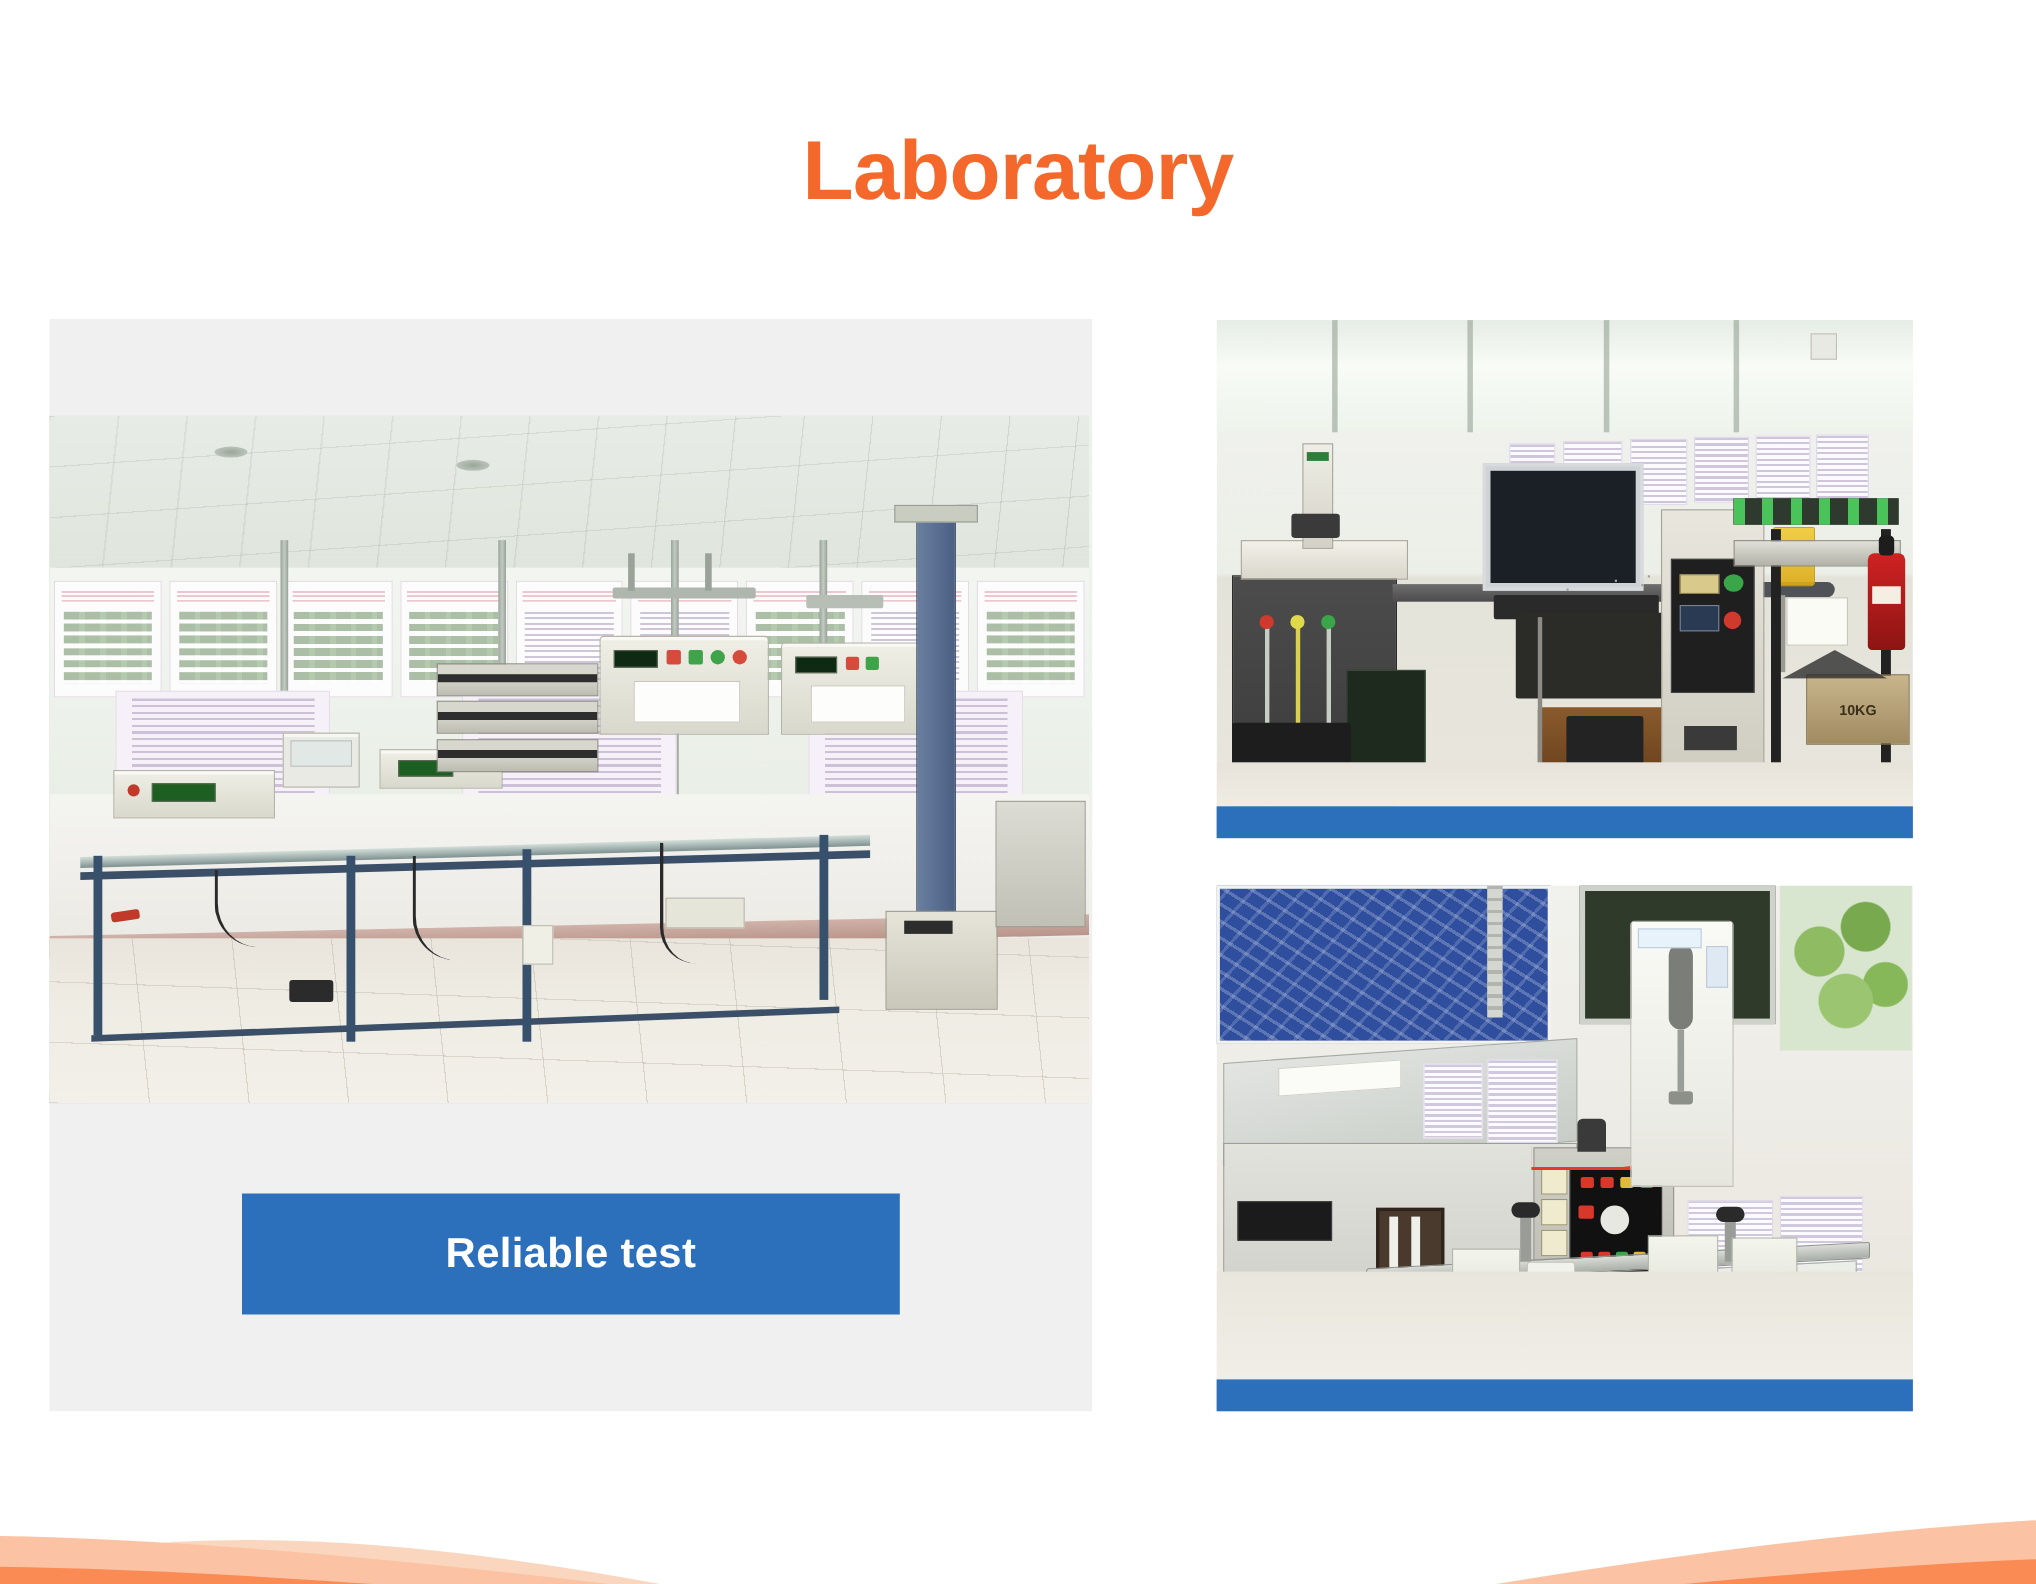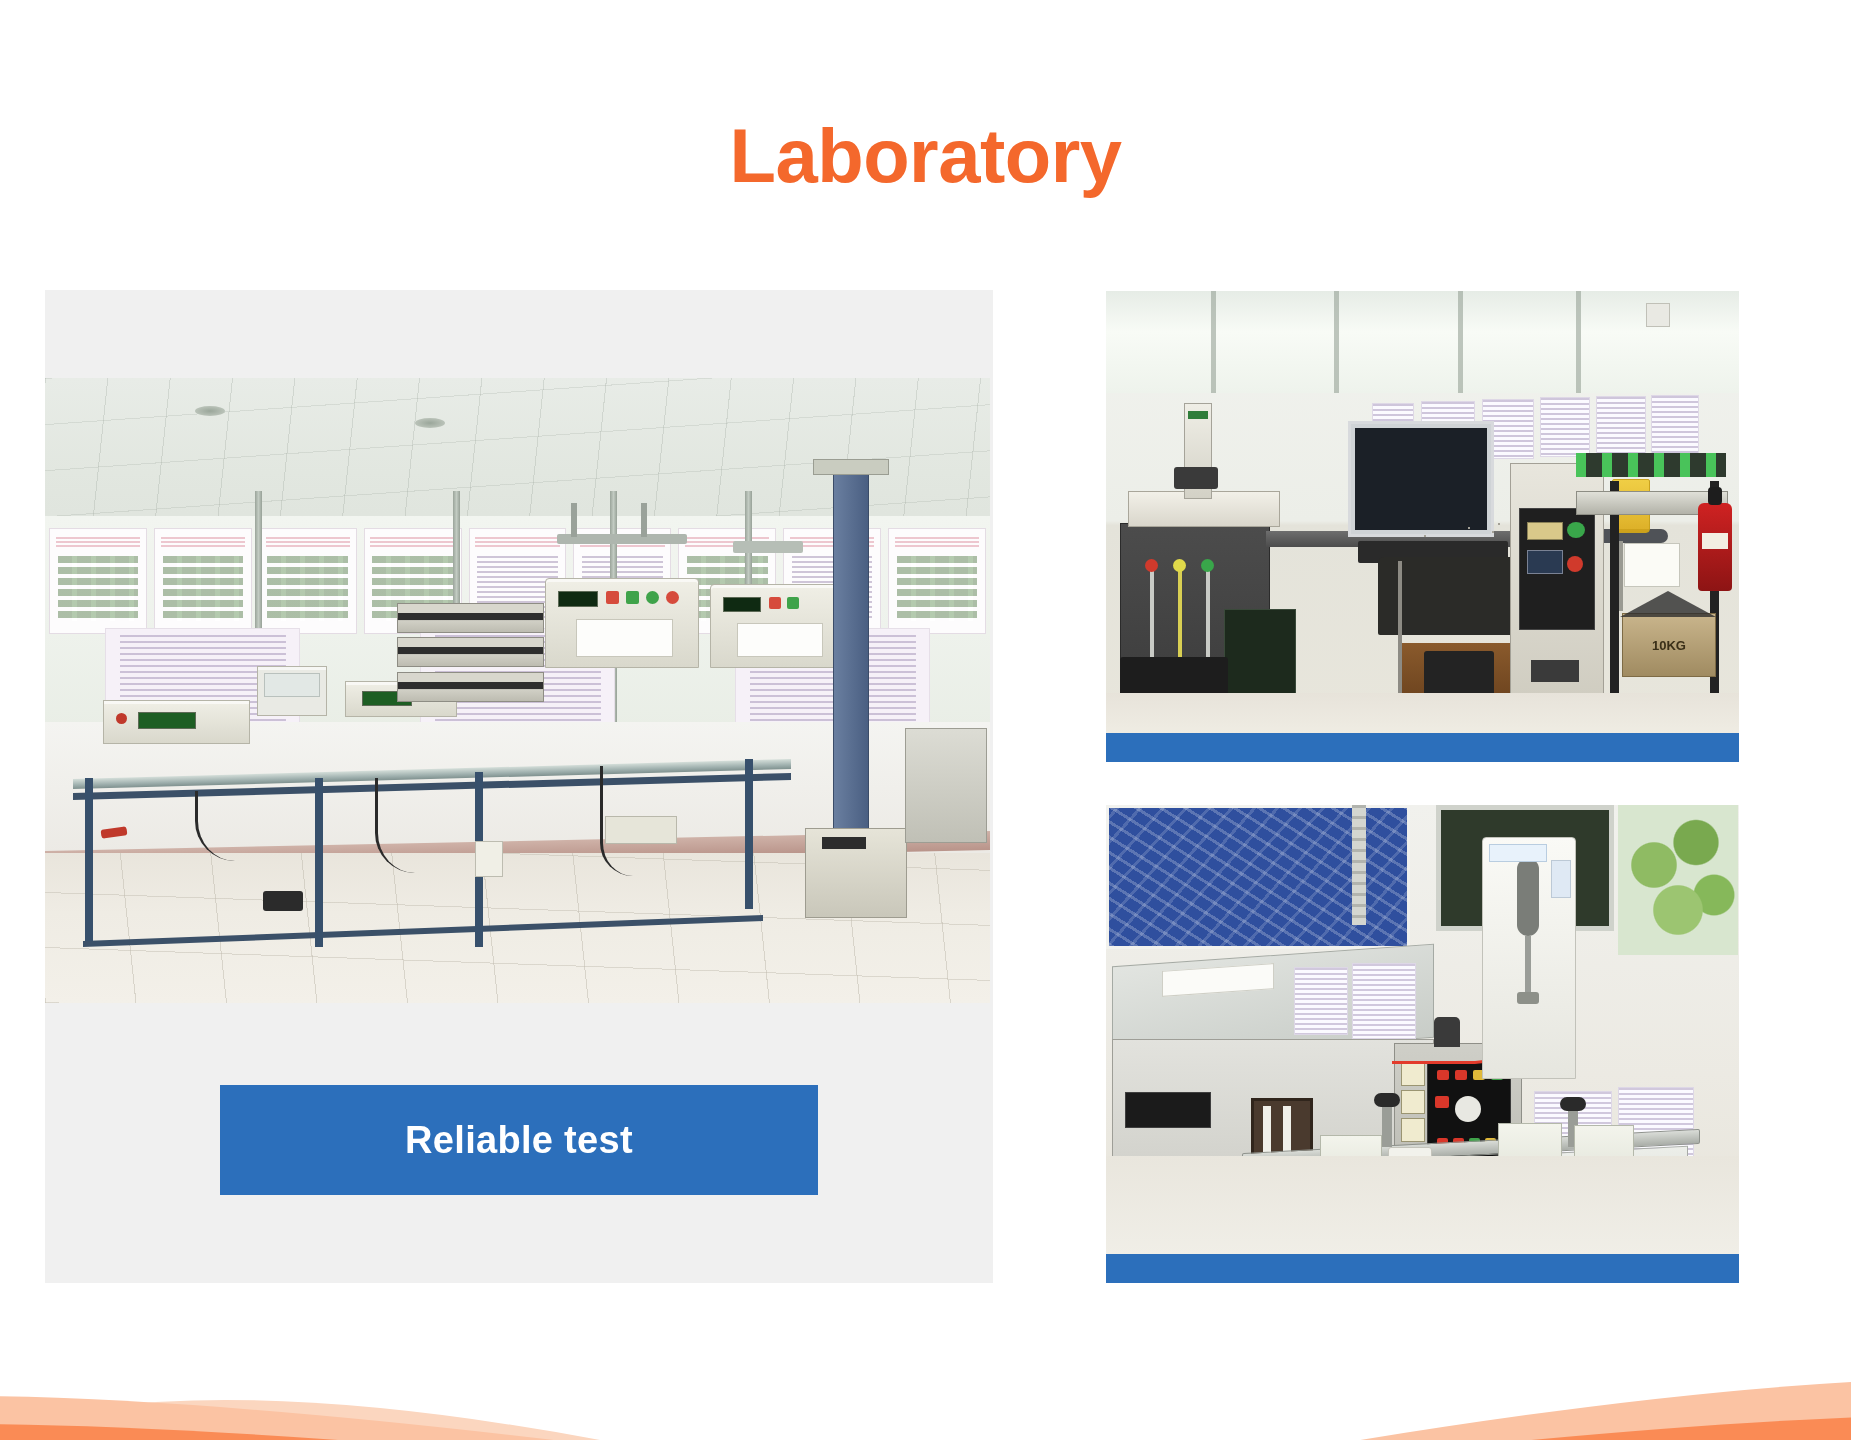--- a/index.html
+++ b/index.html
@@ -285,21 +285,21 @@
     background: #1f1f1f; border: 1px solid #444;
   }
   #photo-top-right-body .tr-extinguisher {
     background: linear-gradient(180deg,#cf2222,#8d1414);
     border-radius: 6px 6px 4px 4px;
   }
   #photo-top-right-body .tr-weightbox {
     background: linear-gradient(180deg,#c9b58c,#a08b61);
     border: 1px solid #7e6b45;
     display:flex; align-items:center; justify-content:center;
-    color:#3a2f18; font-weight:bold; font-size:13px;
+    color:#3a2f18; font-weight:bold; font-size:13px;margin-left:20px;
   }
   #photo-top-right-body .tr-frame-post { background: #222; width: 9px; }
   #photo-top-right-body .tr-beaker {
     background: linear-gradient(180deg,rgba(240,200,40,.85),rgba(220,170,20,.9));
     border: 1px solid #c9a21d; border-radius: 2px 2px 4px 4px;
   }
 
   
   #photo-bottom-right-body .br-wall {
     left: 0; top: 0; width: 100%; height: 100%;

